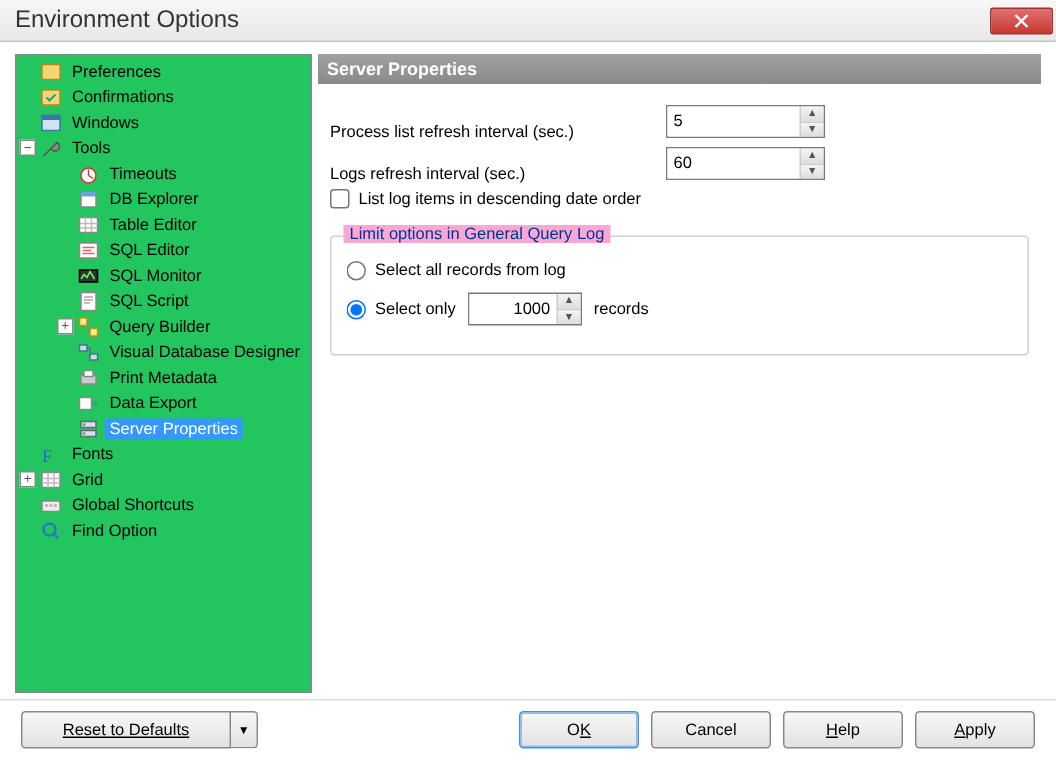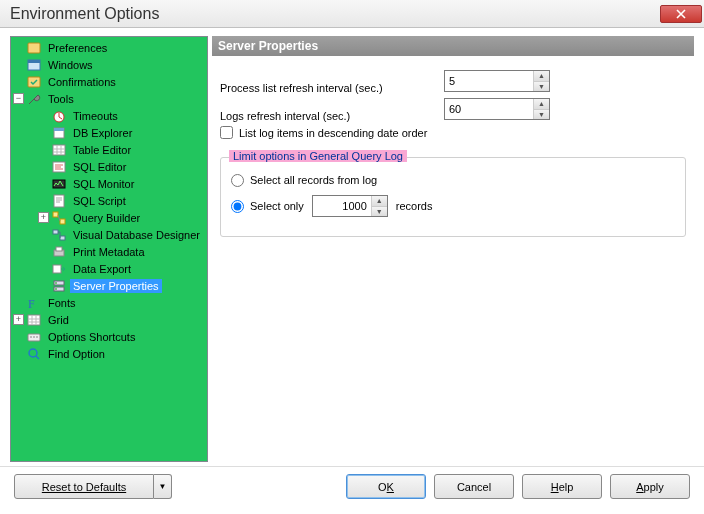--- a/index.html
+++ b/index.html
@@ -71,35 +71,35 @@
           <svg width="16" height="16" viewBox="0 0 16 16">
             <rect x="2" y="3" width="12" height="10" rx="1" fill="#f6d67a" stroke="#b58a1a"></rect>
           </svg>
         </span>
         <span class="tree-label">Preferences</span>
       </div>
       <div class="tree-node indent-1">
         <span class="tree-toggle empty"></span>
         <span class="tree-icon">
           <svg width="16" height="16" viewBox="0 0 16 16">
+            <rect x="2" y="3" width="12" height="10" rx="1" fill="#f6d67a" stroke="#b58a1a"></rect>
+            <path d="M5 8l2 2 4-4" stroke="#2a7" fill="none" stroke-width="1.5"></path>
+          </svg>
+        </span>
+        <span class="tree-label">Confirmations</span>
+      </div>
+      <div class="tree-node indent-1">
+        <span class="tree-toggle empty"></span>
+        <span class="tree-icon">
+          <svg width="16" height="16" viewBox="0 0 16 16">
             <rect x="2" y="3" width="12" height="10" fill="#cfe5f6" stroke="#3a77b0"></rect>
             <rect x="2" y="3" width="12" height="3" fill="#3a77b0"></rect>
           </svg>
         </span>
         <span class="tree-label">Windows</span>
-      </div>
-      <div class="tree-node indent-1">
-        <span class="tree-toggle empty"></span>
-        <span class="tree-icon">
-          <svg width="16" height="16" viewBox="0 0 16 16">
-            <rect x="2" y="3" width="12" height="10" rx="1" fill="#f6d67a" stroke="#b58a1a"></rect>
-            <path d="M5 8l2 2 4-4" stroke="#2a7" fill="none" stroke-width="1.5"></path>
-          </svg>
-        </span>
-        <span class="tree-label">Confirmations</span>
       </div>
       <div class="tree-node indent-1">
         <span class="tree-toggle">−</span>
         <span class="tree-icon">
           <svg width="16" height="16" viewBox="0 0 16 16">
             <path d="M3 13l5-5a3 3 0 104-4l-5 5z" fill="#888" stroke="#555"></path>
           </svg>
         </span>
         <span class="tree-label">Tools</span>
       </div>
@@ -239,21 +239,21 @@
       <div class="tree-node indent-1">
         <span class="tree-toggle empty"></span>
         <span class="tree-icon">
           <svg width="16" height="16" viewBox="0 0 16 16">
             <rect x="2" y="5" width="12" height="7" rx="1" fill="#eee" stroke="#888"></rect>
             <rect x="4" y="7" width="2" height="2" fill="#bbb"></rect>
             <rect x="7" y="7" width="2" height="2" fill="#bbb"></rect>
             <rect x="10" y="7" width="2" height="2" fill="#bbb"></rect>
           </svg>
         </span>
-        <span class="tree-label">Options Shortcuts</span>
+        <span class="tree-label">Global Shortcuts</span>
       </div>
       <div class="tree-node indent-1">
         <span class="tree-toggle empty"></span>
         <span class="tree-icon">
           <svg width="16" height="16" viewBox="0 0 16 16">
             <circle cx="7" cy="7" r="4" fill="none" stroke="#27c" stroke-width="1.5"></circle>
             <path d="M10 10l3 3" stroke="#27c" stroke-width="1.5"></path>
           </svg>
         </span>
         <span class="tree-label">Find Option</span>

